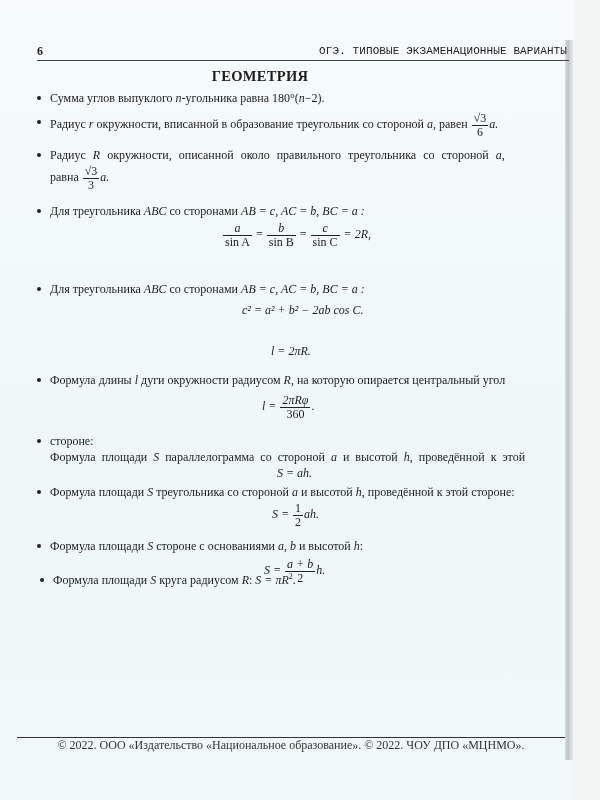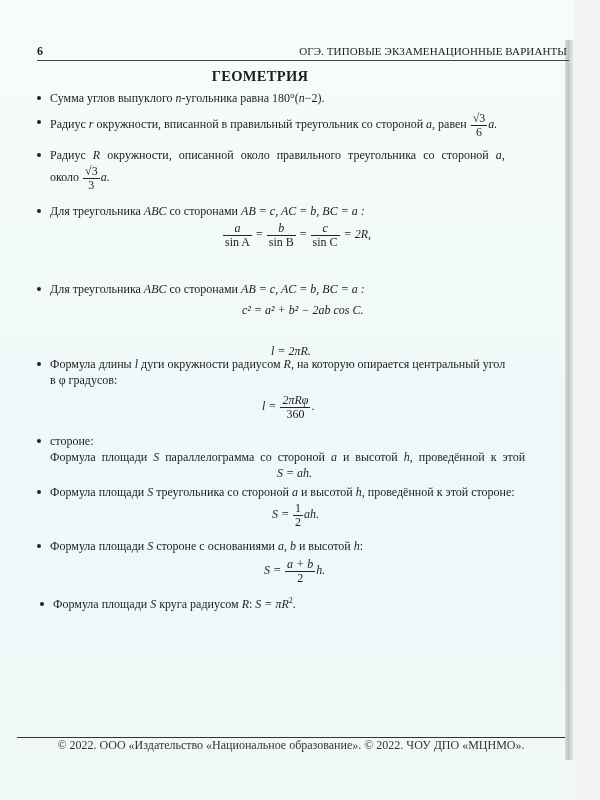--- a/index.html
+++ b/index.html
@@ -25,21 +25,21 @@
   .header {
     position: absolute; left: 37px; top: 44px; width: 532px; height: 16px;
     border-bottom: 1.5px solid #444;
   }
   .page-number {
     position: absolute; left: 0; top: 0;
     font-size: 12px; font-weight: bold;
   }
   .running-head {
     position: absolute; right: 2px; top: 1px;
-    font-family: Liberation Serif, serif;
+    font-family: Liberation Mono, monospace;
     font-size: 11px; letter-spacing: 0.1px; color: #222;
   }
   .section-title {
     position: absolute; left: 0; width: 520px; top: 68px; text-align: center;
     font-weight: bold; font-size: 14.5px; letter-spacing: 0.3px;
   }
   .item { position: absolute; left: 37px; width: 520px; font-size: 12px; line-height: 16px; }
   .bullet {
     position: absolute; left: 0; top: 6px; width: 4px; height: 4px;
     background: #222; border-radius: 50%;
@@ -76,29 +76,29 @@
 
   <div class="section-title">ГЕОМЕТРИЯ</div>
 
   <div class="item" style="top:90px">
     <span class="bullet"></span>
     <div class="text"><span>Сумма углов выпуклого </span><span class="i">n</span><span>-угольника равна 180°(</span><span class="i">n</span><span>−2).</span></div>
   </div>
 
   <div class="item" style="top:112px">
     <span class="bullet" style="top:8px"></span>
-    <div class="text" style="line-height:20px"><span>Радиус </span><span class="i">r</span><span> окружности, вписанной в правильный треугольник со стороной </span><span class="i">a</span><span>, равен</span>
+    <div class="text" style="line-height:20px"><span>Радиус </span><span class="i">r</span><span> окружности, вписанной в образование треугольник со стороной </span><span class="i">a</span><span>, равен</span>
       <span class="frac"><span class="num">√3</span><span class="den">6</span></span><span class="i">a.</span>
     </div>
   </div>
 
   <div class="item" style="top:147px">
     <span class="bullet"></span>
     <div class="text" style="text-align:justify; word-spacing:4px"><span>Радиус </span><span class="i">R</span><span> окружности, описанной около правильного треугольника со стороной </span><span class="i">a</span><span>,</span></div>
-    <div class="text" style="margin-top:2px"><span>около</span>
+    <div class="text" style="margin-top:2px"><span>равна</span>
       <span class="frac"><span class="num">√3</span><span class="den">3</span></span><span class="i">a.</span>
     </div>
   </div>
 
   <div class="item" style="top:203px">
     <span class="bullet"></span>
     <div class="text"><span>Для треугольника </span><span class="i">ABC</span><span> со сторонами  </span><span class="i">AB = c,   AC = b,   BC = a :</span></div>
   </div>
   <div class="formula" style="left:222px; top:222px">
     <span class="frac"><span class="num i">a</span><span class="den">sin A</span></span> =
@@ -108,24 +108,23 @@
   </div>
 
   <div class="item" style="top:281px">
     <span class="bullet"></span>
     <div class="text"><span>Для треугольника </span><span class="i">ABC</span><span> со сторонами  </span><span class="i">AB = c,   AC = b,   BC = a :</span></div>
   </div>
   <div class="formula i" style="left:242px; top:303px">c² = a² + b² − 2ab cos C.</div>
 
   <div class="formula i" style="left:271px; top:344px">l = 2πR.</div>
 
-  <div class="item" style="top:356px">
+  <div class="item" style="top:372px">
     <span class="bullet"></span>
     <div class="text"><span>Формула длины </span><span class="i">l</span><span> дуги окружности радиусом </span><span class="i">R</span><span>, на которую опирается центральный угол</span></div>
-    <div class="text">в φ градусов:</div>
   </div>
   <div class="formula" style="left:262px; top:394px">
     <span class="i">l =</span>
     <span class="frac"><span class="num i">2πRφ</span><span class="den">360</span></span><span>.</span>
   </div>
 
   <div class="item" style="top:433px">
     <span class="bullet"></span>
     <div class="text">стороне:</div>
     <div class="text" style="word-spacing:3px"><span>Формула площади </span><span class="i">S</span><span> параллелограмма со стороной </span><span class="i">a</span><span> и высотой </span><span class="i">h</span><span>, проведённой к этой</span></div>
@@ -143,20 +142,20 @@
 
   <div class="item" style="top:538px">
     <span class="bullet"></span>
     <div class="text"><span>Формула площади </span><span class="i">S</span><span> стороне с основаниями </span><span class="i">a, b</span><span> и высотой </span><span class="i">h</span><span>:</span></div>
   </div>
   <div class="formula" style="left:264px; top:558px">
     <span class="i">S =</span>
     <span class="frac"><span class="num i">a + b</span><span class="den">2</span></span><span class="i">h.</span>
   </div>
 
-  <div class="item" style="top:596px; left:40px">
+  <div class="item" style="top:572px; left:40px">
     <span class="bullet"></span>
     <div class="text"><span>Формула площади </span><span class="i">S</span><span> круга радиусом </span><span class="i">R</span><span>:  </span><span class="i">S = πR</span><sup>2</sup><span>.</span></div>
   </div>
 
   <div class="footer-rule"></div>
   <div class="footer" style="top:741px">© 2022. ООО «Издательство «Национальное образование». © 2022. ЧОУ ДПО «МЦНМО».</div>
 </div>
 
 </body></html>

